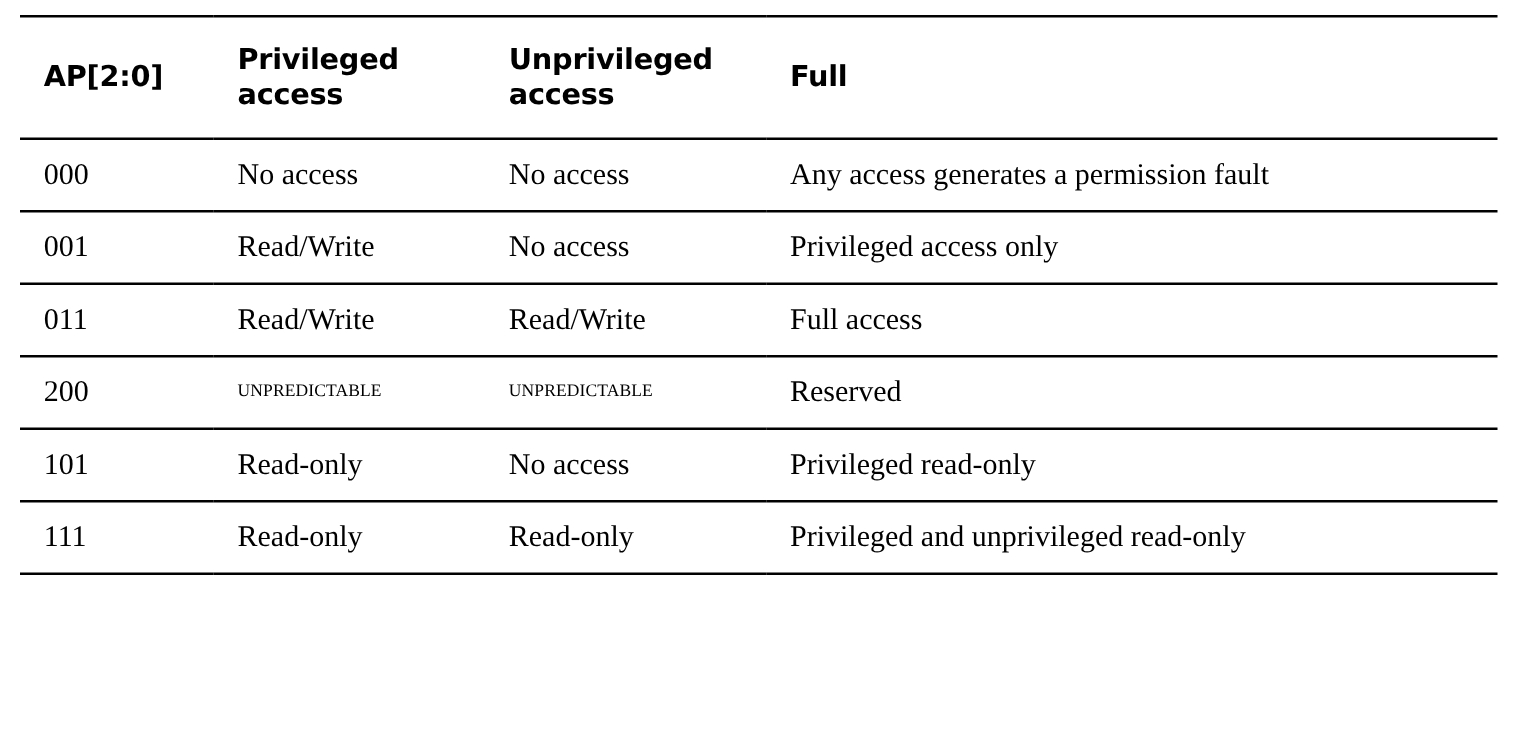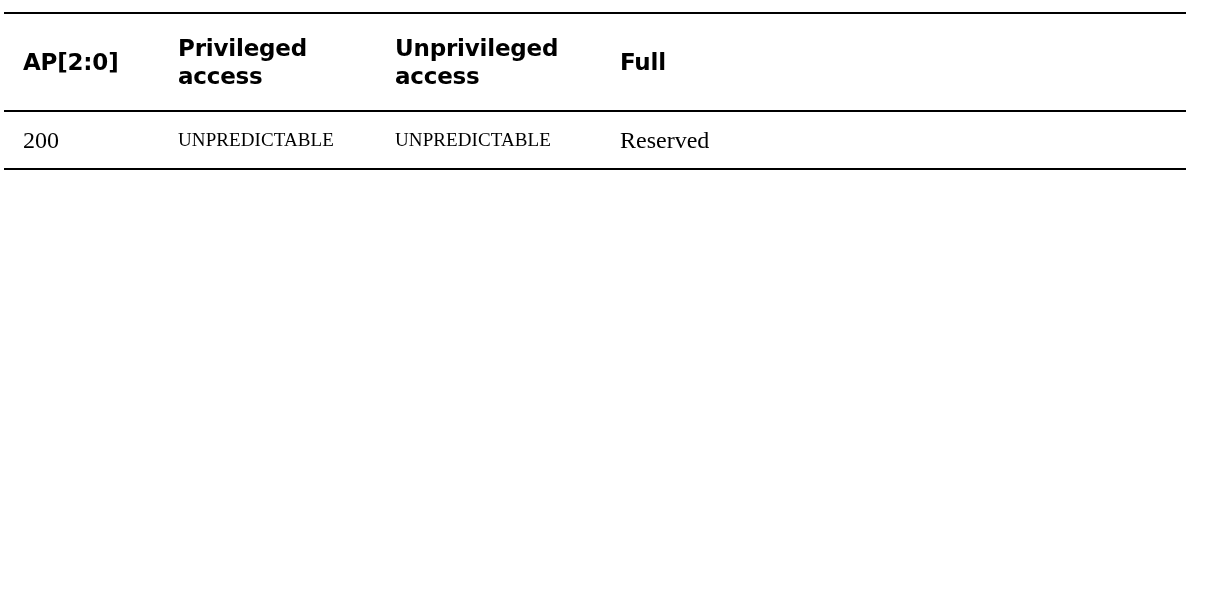--- a/index.html
+++ b/index.html
@@ -11,21 +11,21 @@
     width: 1212px;
     height: 594px;
     overflow: hidden;
     font-family: "Liberation Serif", "DejaVu Serif", serif;
     color: #000000;
     -webkit-font-smoothing: antialiased;
   }
 
   .table-wrap {
     position: absolute;
-    left: 4px;
+    left: 16px;
     top: 12px;
     width: 1182px;
   }
 
   table.ap-table {
     border-collapse: collapse;
     table-layout: fixed;
     width: 1182px;
   }
 
@@ -66,21 +66,21 @@
     box-sizing: border-box;
     white-space: nowrap;
   }
 
   tbody tr:last-child td {
     border-bottom: 2px solid #000000;
   }
 
   
   tbody td.smallcaps {
-    font-size: 19px;
+    font-size: 14px;
     letter-spacing: 0.1px;
     margin-top: 16px;
   }
 </style>
 </head>
 <body>
 
 <div class="table-wrap">
   <table class="ap-table">
     <colgroup>
@@ -102,20 +102,50 @@
           <span class="hdr-line">Unprivileged</span>
           <span class="hdr-line">access</span>
         </th>
         <th>
           <span class="hdr-line">Full</span>
         </th>
       </tr>
     </thead>
     <tbody>
       <tr>
+        <td>000</td>
+        <td>No access</td>
+        <td>No access</td>
+        <td>Any access generates a permission fault</td>
+      </tr>
+      <tr>
+        <td>001</td>
+        <td>Read/Write</td>
+        <td>No access</td>
+        <td>Privileged access only</td>
+      </tr>
+      <tr>
+        <td>011</td>
+        <td>Read/Write</td>
+        <td>Read/Write</td>
+        <td>Full access</td>
+      </tr>
+      <tr>
         <td>200</td>
         <td class="smallcaps">UNPREDICTABLE</td>
         <td class="smallcaps">UNPREDICTABLE</td>
         <td>Reserved</td>
+      </tr>
+      <tr>
+        <td>101</td>
+        <td>Read-only</td>
+        <td>No access</td>
+        <td>Privileged read-only</td>
+      </tr>
+      <tr>
+        <td>111</td>
+        <td>Read-only</td>
+        <td>Read-only</td>
+        <td>Privileged and unprivileged read-only</td>
       </tr>
     </tbody>
   </table>
 </div>
 
 </body></html>

